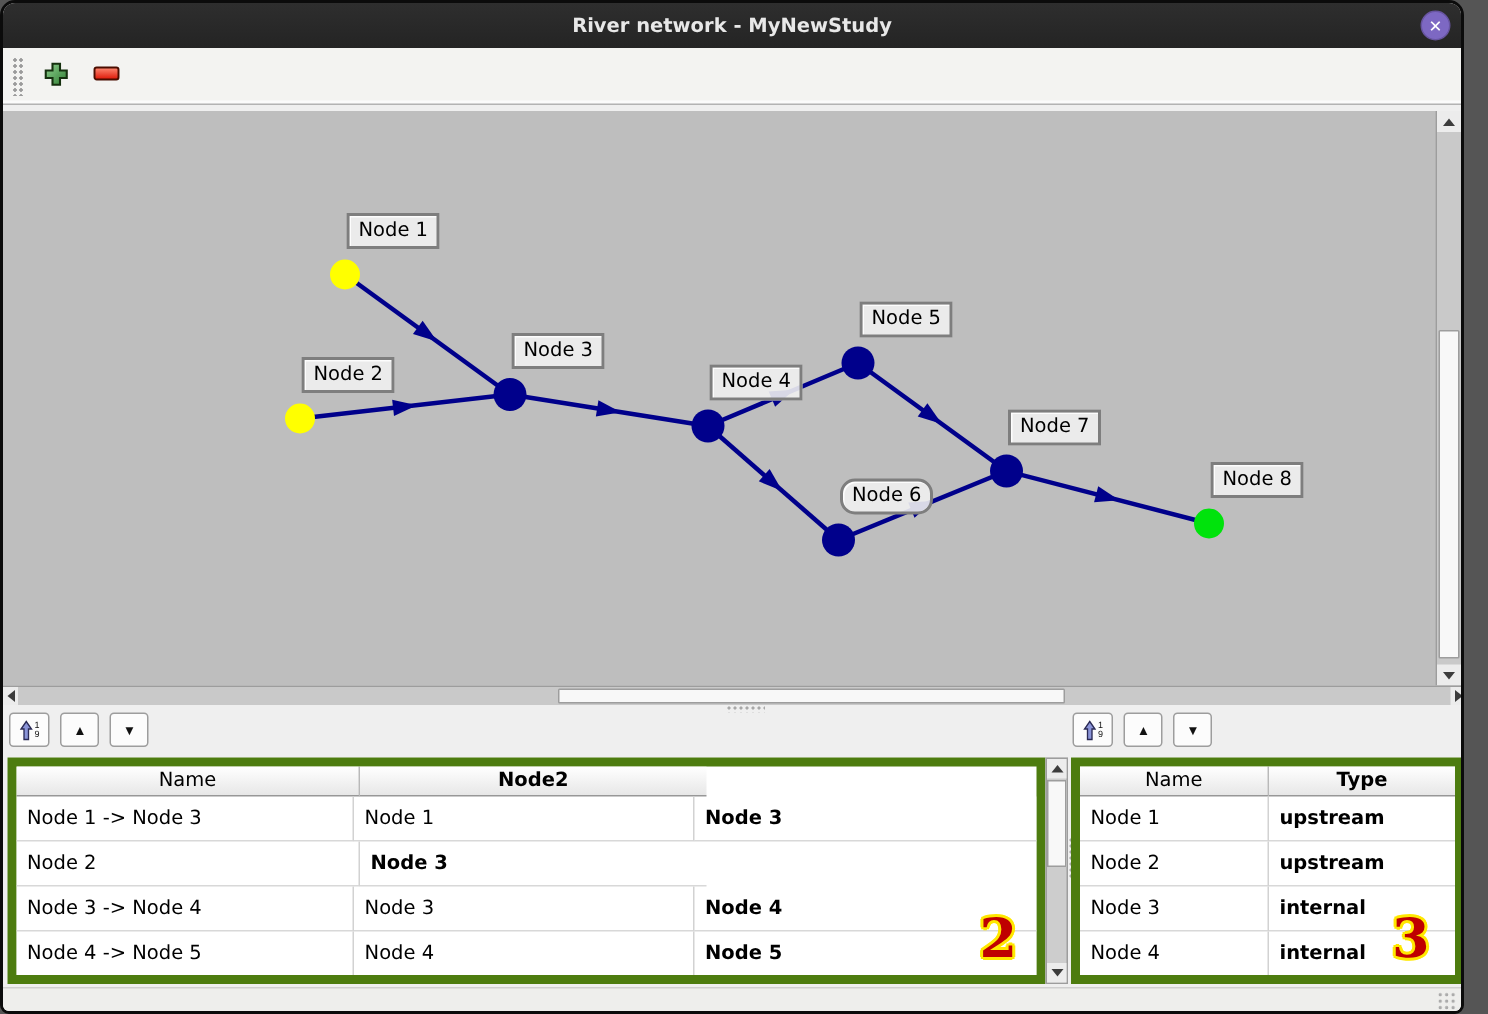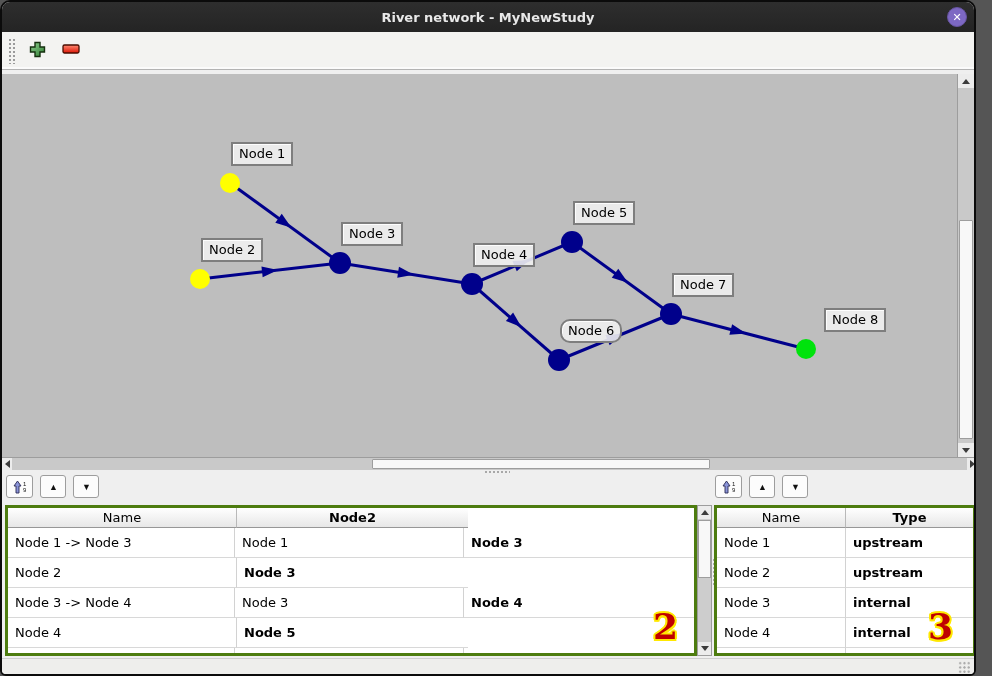--- a/index.html
+++ b/index.html
@@ -104,21 +104,21 @@
     border:1px solid #9d9d9d; border-radius:3px; cursor:pointer;
     display:flex; align-items:center; justify-content:center;
     font-size:9px; color:#111; padding:0 6px;
   }
   .sort-ic { display:flex; align-items:center; gap:1px; }
   .sort-digits { display:flex; flex-direction:column; font-size:6px; line-height:6px; color:#111; }
 
   
   .dtable {
     position:absolute; top:35px; background:#ffffff;
-    border:3px solid #4d7c0f; overflow:hidden; height:151px;
+    border:6px solid #4d7c0f; overflow:hidden; height:151px;
   }
   #branches-table { left:3px; width:692px; }
   #nodes-table   { left:712px; width:262px; }
   .trow { display:flex; height:30px; background:#fff; }
   .thead { display:flex; height:20px; }
   .thcell {
     background:linear-gradient(#ffffff,#e7e7e7);
     border-right:1px solid #b9b9b9; border-bottom:1px solid #979797;
     font-size:13px; color:#000; display:flex; align-items:center; justify-content:center;
   }
@@ -238,21 +238,21 @@
         <circle cx="804" cy="275" r="10" fill="#00e30c"></circle>
       </svg>
 
   <div class="node-label" style="left: 229px; top: 68px;">Node 1</div>
       <div class="node-label" style="left: 199px; top: 164px;">Node 2</div>
       <div class="node-label" style="left: 339px; top: 148px;">Node 3</div>
       <div class="node-label" style="left: 471px; top: 169px;">Node 4</div>
       <div class="node-label" style="left: 571px; top: 127px;">Node 5</div>
       <div class="node-label" style="left: 558px; top: 245px; border-radius: 10px;">Node 6</div>
       <div class="node-label" style="left: 670px; top: 199px;">Node 7</div>
-      <div class="node-label" style="left: 822px; top: 234px;">Node 8</div>
+      <div class="node-label" style="left: 805px; top: 234px;">Node 8</div>
     </div>
 
   <div class="vscroll">
     <div class="arr" style="top:0;">
         <span class="tri-up"></span>
       </div>
     <div class="slider"></div>
     <div class="arr" style="bottom:0;">
         <span class="tri-down"></span>
       </div>
@@ -326,20 +326,21 @@
         <div class="trow">
           <div class="tcell">Node 2</div>
           <div class="tcell">Node 3</div>
         </div>
         <div class="trow">
           <div class="tcell">Node 3 -&gt; Node 4</div>
           <div class="tcell">Node 3</div>
           <div class="tcell">Node 4</div>
         </div>
         <div class="trow">
+          <div class="tcell">Node 4 -&gt; Node 5</div>
           <div class="tcell">Node 4</div>
           <div class="tcell">Node 5</div>
         </div>
         <div class="trow">
           <div class="tcell"></div>
           <div class="tcell"></div>
           <div class="tcell"></div>
         </div>
       </div>
     <div class="tscroll" id="branches-scroll">

